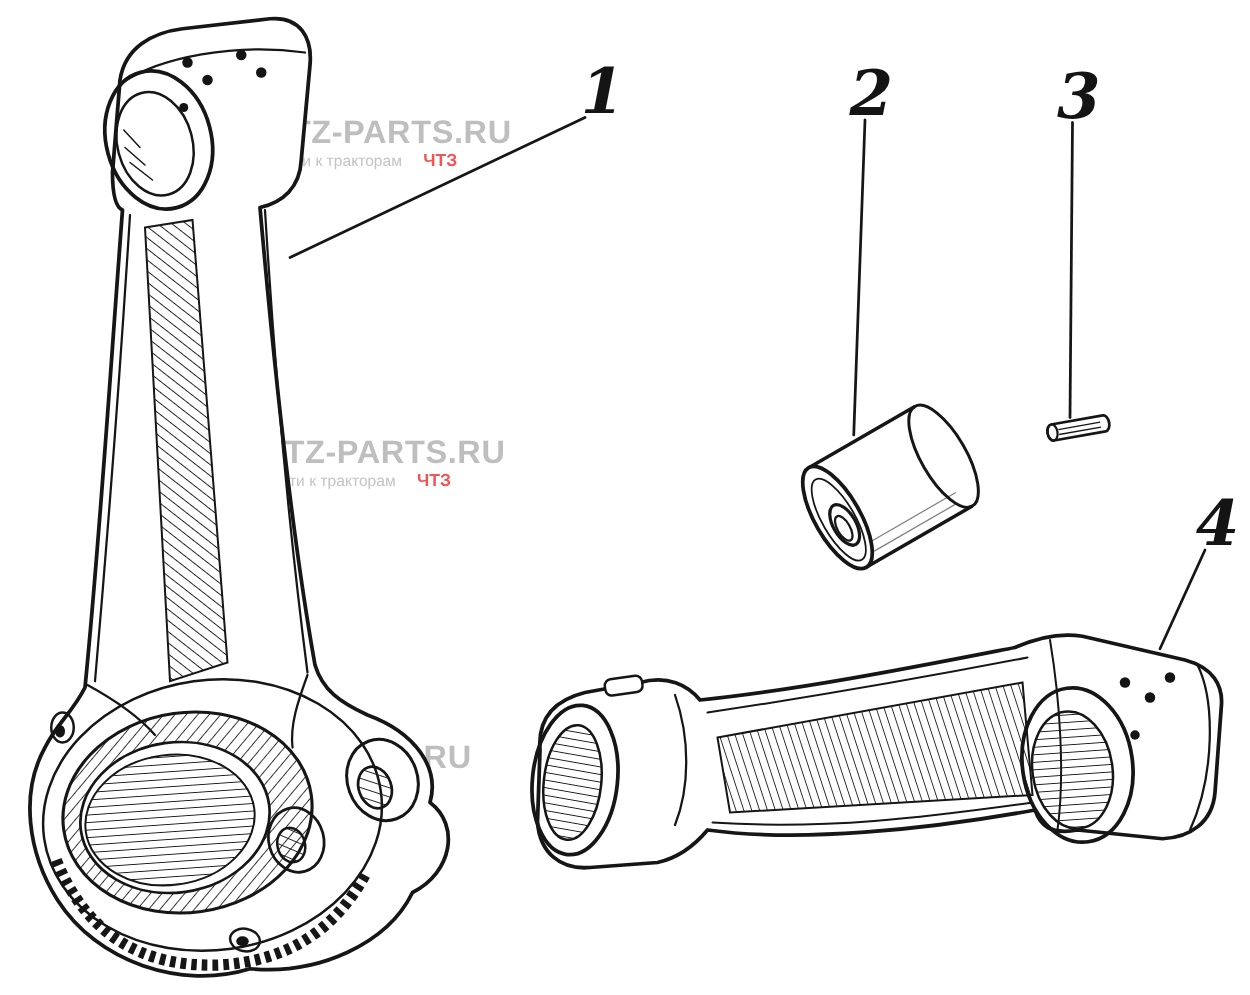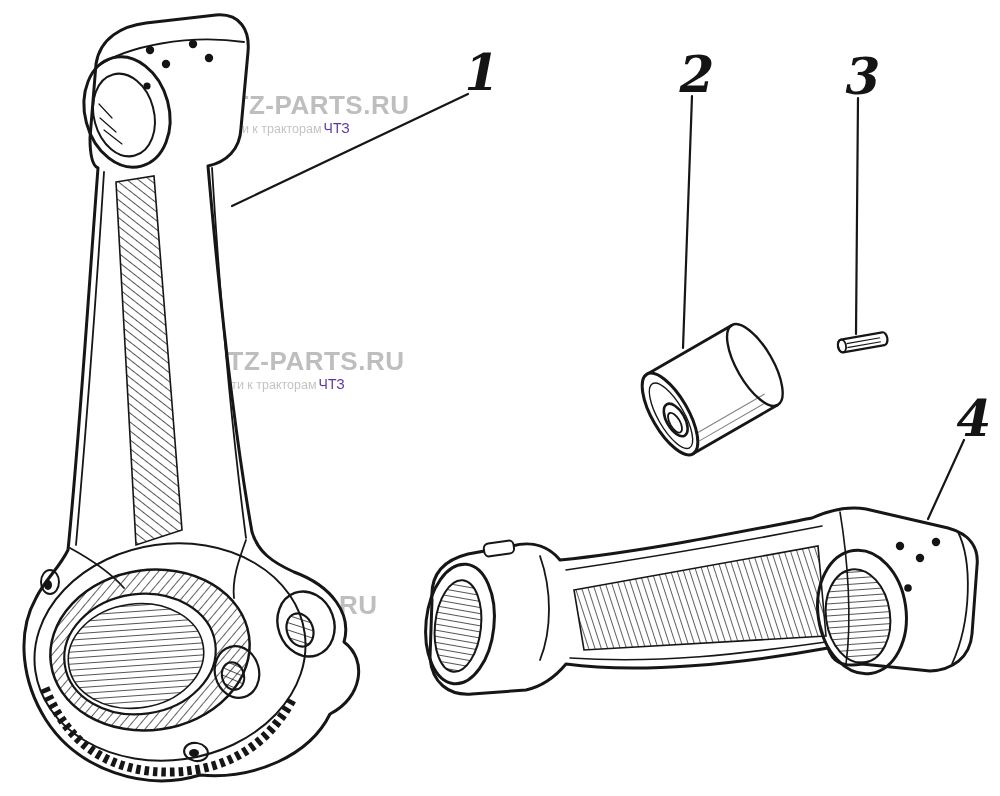--- a/index.html
+++ b/index.html
@@ -30,21 +30,21 @@
   .wm-title{
     font-size:26px;font-weight:700;letter-spacing:.5px;
     color:#b3b3b3;opacity:.85;line-height:1.05;
     white-space:nowrap;
   }
   .wm-sub{
     margin-top:1px;margin-left:3px;
     font-size:12.5px;color:#bdbdbd;opacity:.9;white-space:nowrap;
   }
   .wm-brand{
-    color:#4c1d95;font-weight:400;font-size:14px;margin-left:2px;
+    color:#ef4444;font-weight:700;font-size:14px;margin-left:17px;
   }
   
   .ink{stroke:#161616;fill:none;stroke-linejoin:round;stroke-linecap:round;}
   .sil{fill:#ffffff;stroke:#161616;stroke-width:3;stroke-linejoin:round;}
   .callout{
     font-family:"DejaVu Serif", serif;
     font-style:italic;font-weight:700;font-size:50px;fill:#141414;
     text-anchor:middle;
   }
 </style>

